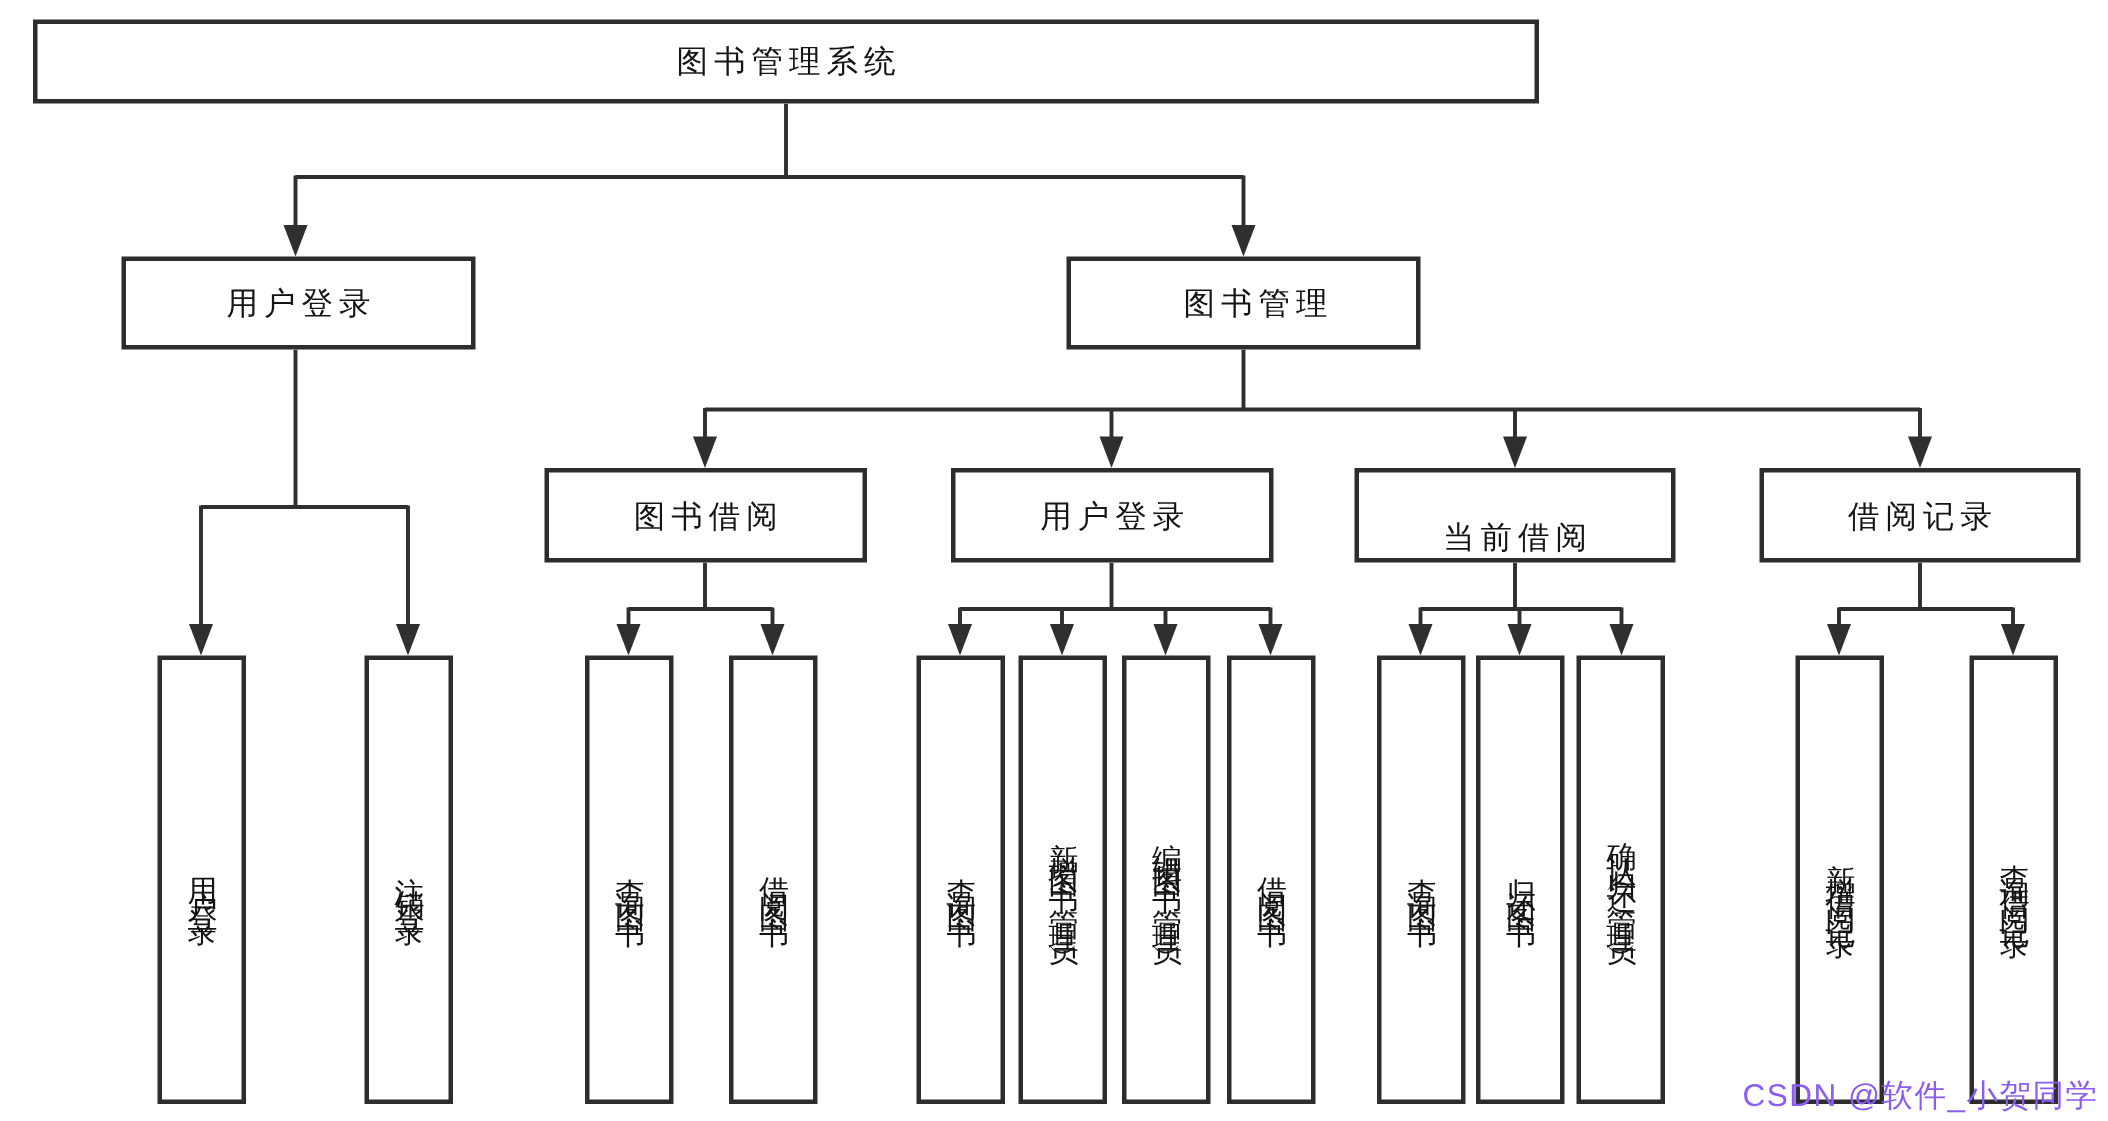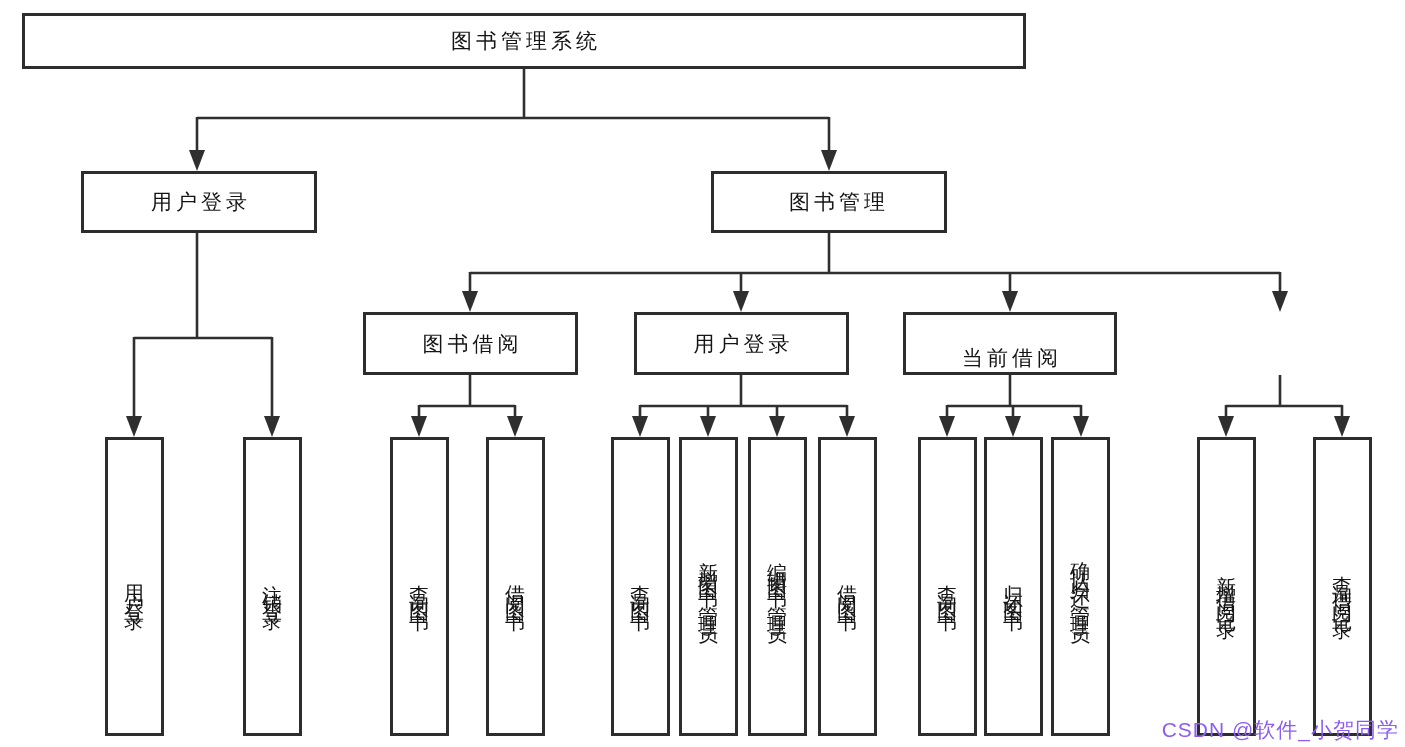--- a/index.html
+++ b/index.html
@@ -140,20 +140,23 @@
 
   <div class="box" id="nb-newrec">
     <span>图书借阅</span>
   </div>
   <div class="box" id="nb-borrow">
     <span>用户登录</span>
   </div>
   <div class="box" id="nb-cur">
     <span>当前借阅</span>
   </div>
+  <div class="box" id="nb-rec">
+    <span>借阅记录</span>
+  </div>
 
   <div class="vbox" id="vb-login1">
     <span class="vtext">用户登录</span>
   </div>
   <div class="vbox" id="vb-logout">
     <span class="vtext">注销登录</span>
   </div>
 
   <div class="vbox" id="vb-nr-query">
     <span class="vtext">查询图书</span>

